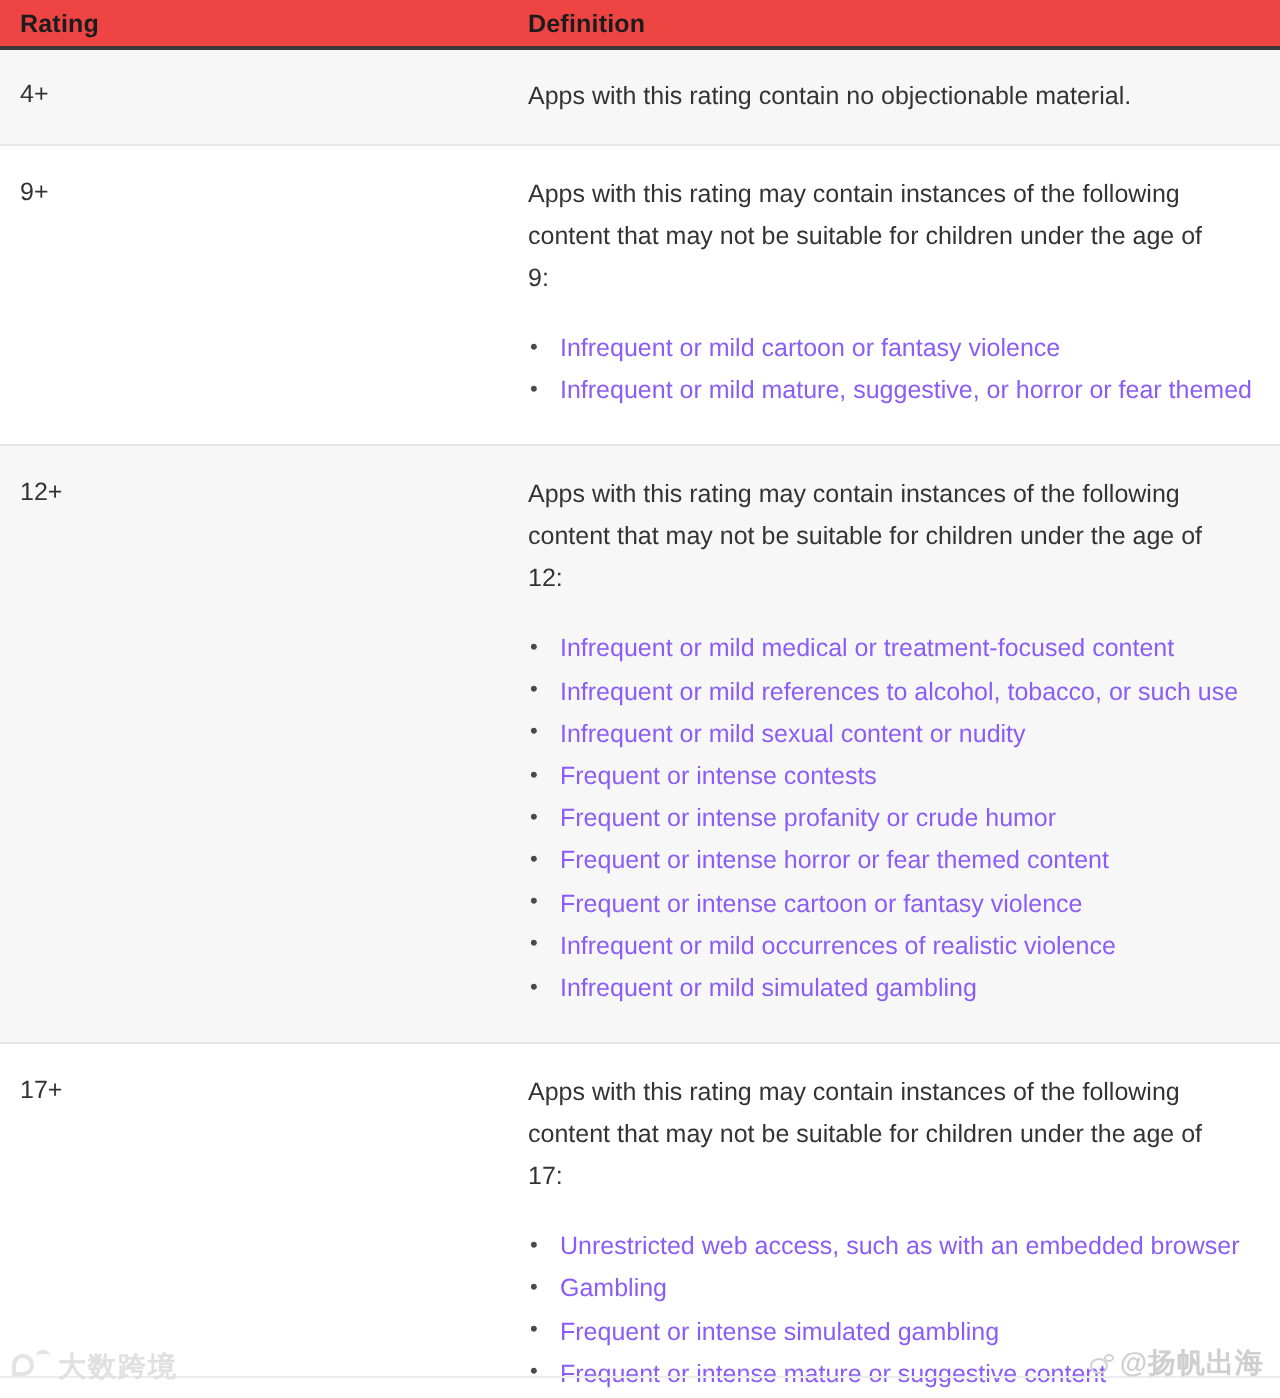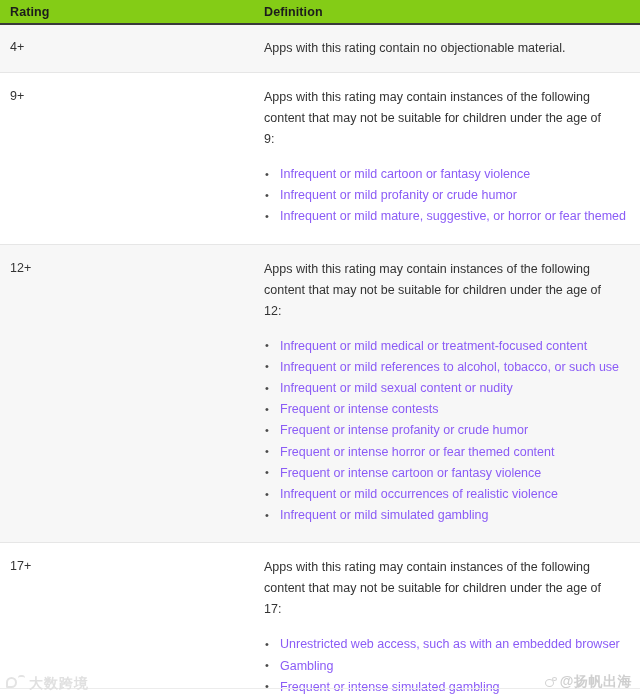--- a/index.html
+++ b/index.html
@@ -22,21 +22,21 @@
     width: 640px;
     position: relative;
   }
 
   
   .table-header {
     display: flex;
     height: 23px;
     align-items: center;
     border-bottom: 2px solid #3a3a3a;
-    background: #84cc16;
+    background: #ef4444;
   }
   .th {
     font-size: 12.5px;
     font-weight: bold;
     color: #1c1c1c;
     letter-spacing: 0.1px;
   }
   .th.rating-col { width: 254px; padding-left: 10px; box-sizing: border-box; }
   .th.def-col    { flex: 1; padding-left: 10px; box-sizing: border-box; }
 
@@ -204,21 +204,20 @@
       <p class="def-intro">Apps with this rating contain no objectionable material.</p>
     </div>
   </div>
 
   <div class="row plain">
     <div class="cell-rating">9+</div>
     <div class="cell-def">
       <p class="def-intro">Apps with this rating may contain instances of the following content that may not be suitable for children under the age of 9:</p>
       <ul class="def-list">
         <li>Infrequent or mild cartoon or fantasy violence</li>
-        <li>Infrequent or mild profanity or crude humor</li>
         <li>Infrequent or mild mature, suggestive, or horror or fear themed</li>
       </ul>
     </div>
   </div>
 
   <div class="row shaded">
     <div class="cell-rating">12+</div>
     <div class="cell-def">
       <p class="def-intro">Apps with this rating may contain instances of the following content that may not be suitable for children under the age of 12:</p>
       <ul class="def-list">

